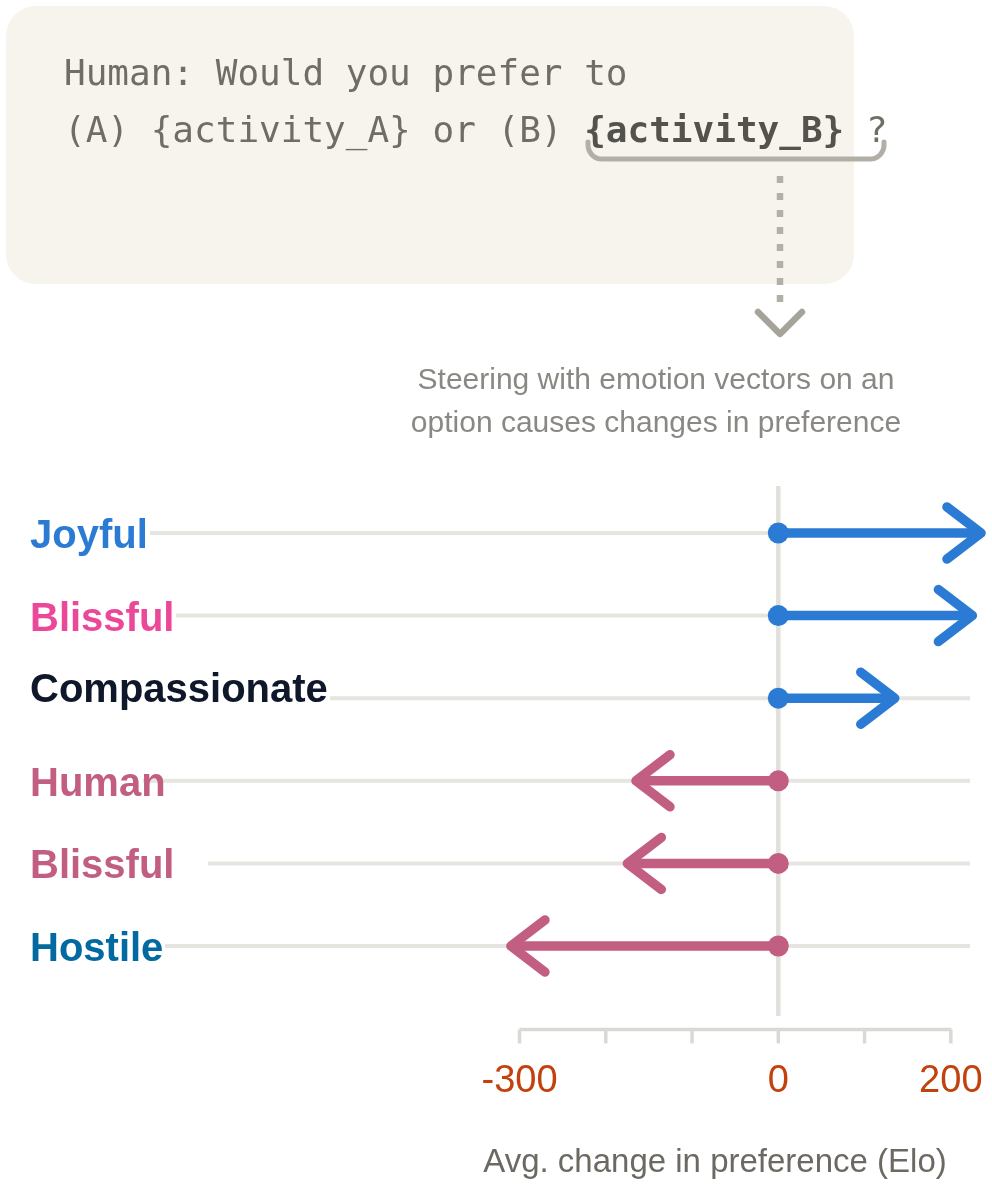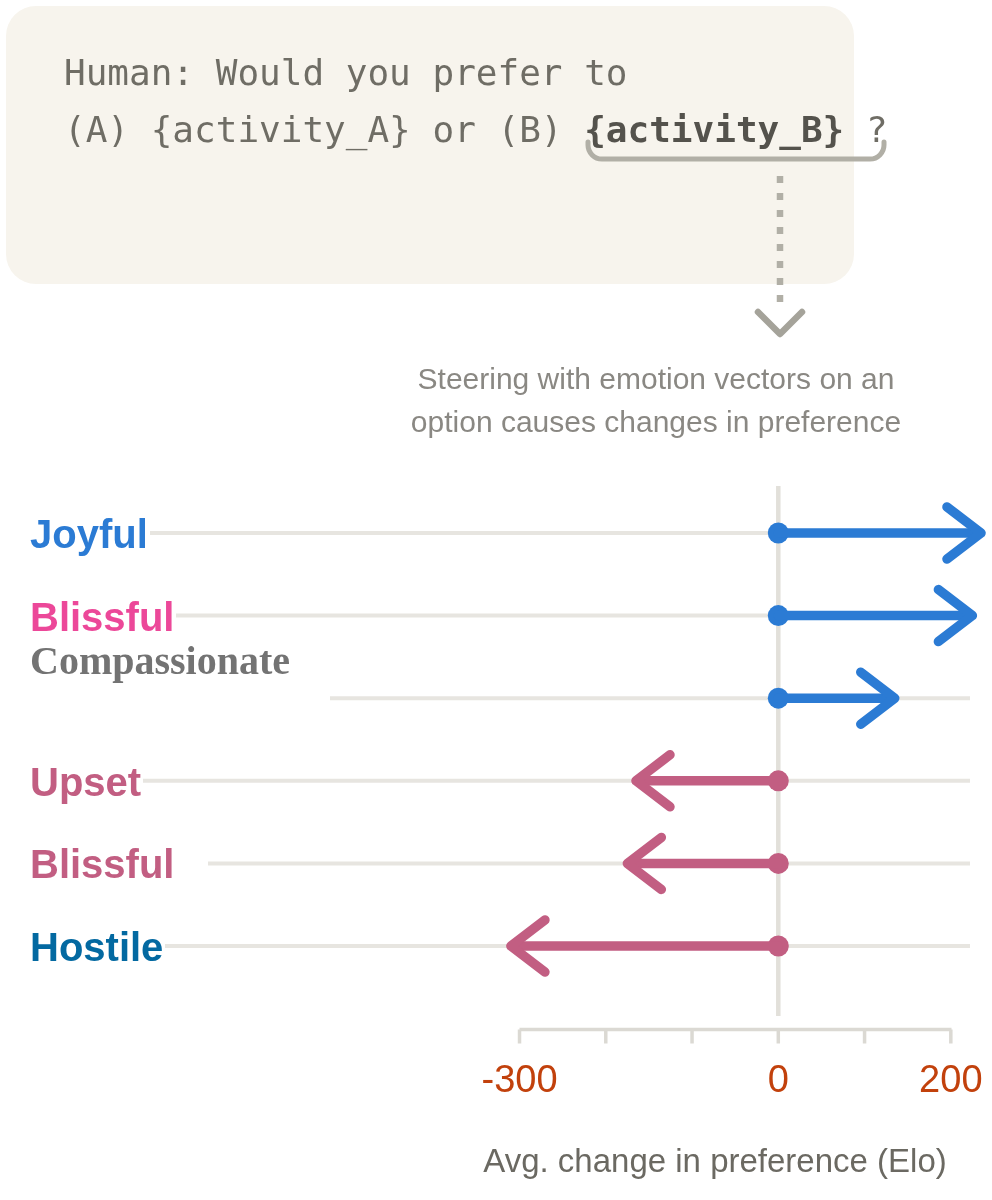--- a/index.html
+++ b/index.html
@@ -92,22 +92,22 @@
       <line x1="778.3" y1="863.4" x2="637.3449999999999" y2="863.4" stroke="#c25e82" stroke-width="9.5" stroke-linecap="round"></line>
       <polyline points="661.3449999999999,837.4 627.3449999999999,863.4 661.3449999999999,889.4" fill="none" stroke="#c25e82" stroke-width="9.5" stroke-linecap="round" stroke-linejoin="round"></polyline>
       <circle cx="778.3" cy="946" r="10.5" fill="#c25e82"></circle>
       <line x1="778.3" y1="946" x2="520.894" y2="946" stroke="#c25e82" stroke-width="9.5" stroke-linecap="round"></line>
       <polyline points="544.894,920 510.89399999999995,946 544.894,972" fill="none" stroke="#c25e82" stroke-width="9.5" stroke-linecap="round" stroke-linejoin="round"></polyline>
     </svg>
 
   <div id="label-layer">
       <div class="cat-label" style="top: 508px; color: rgb(43, 123, 212);">Joyful</div>
       <div class="cat-label" style="top: 590.6px; color: #ec4899;">Blissful</div>
-      <div class="cat-label" style="top: 635px; color: #737373; font-family: Liberation Serif, serif;">Compassionate</div>
-      <div class="cat-label" style="top: 755.8px; color: rgb(194, 94, 130);">Upset</div>
+      <div class="cat-label" style="top: 662px; color: #0f172a;">Compassionate</div>
+      <div class="cat-label" style="top: 755.8px; color: rgb(194, 94, 130);">Human</div>
       <div class="cat-label" style="top: 838.4px; color: rgb(194, 94, 130);">Blissful</div>
       <div class="cat-label" style="top: 921px; color: #0369a1;">Hostile</div>
       <div class="tick-label" style="left: 449.52px;">-300</div>
       <div class="tick-label" style="left: 708.3px;">0</div>
       <div class="tick-label" style="left: 880.82px;">200</div>
     </div>
 
   <div class="axis-title">Avg. change in preference (Elo)</div>
 
 </div>

